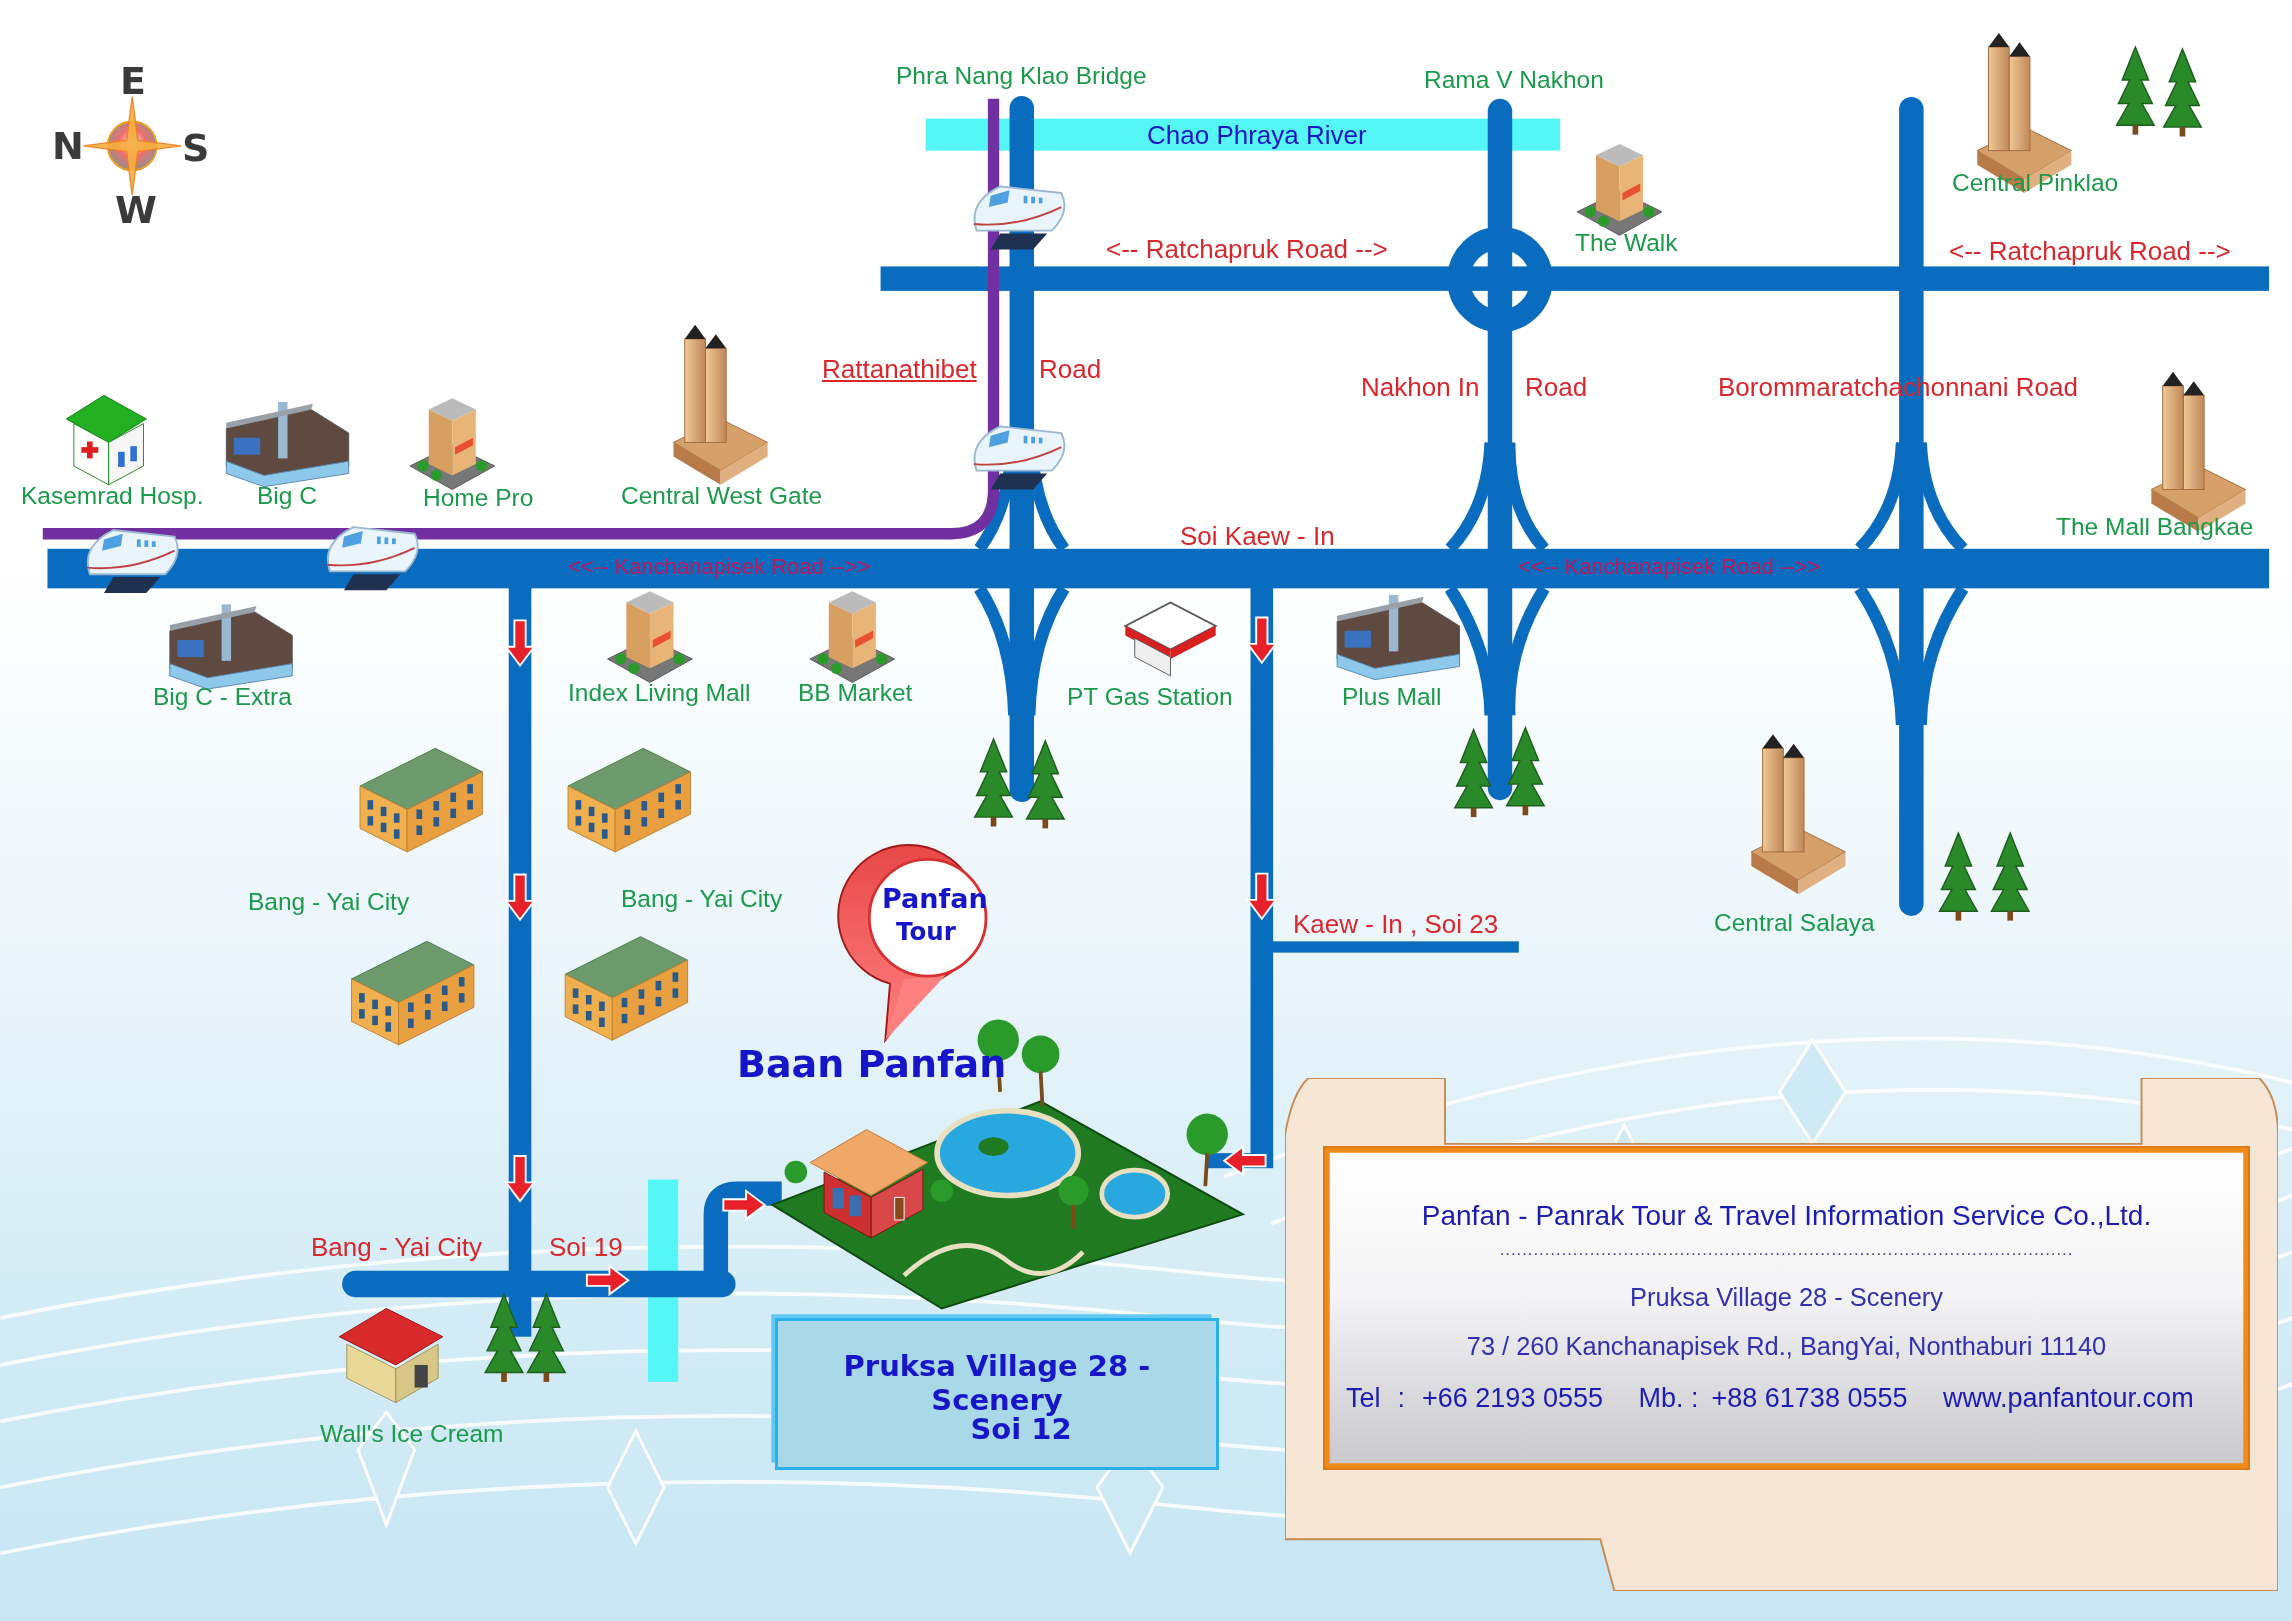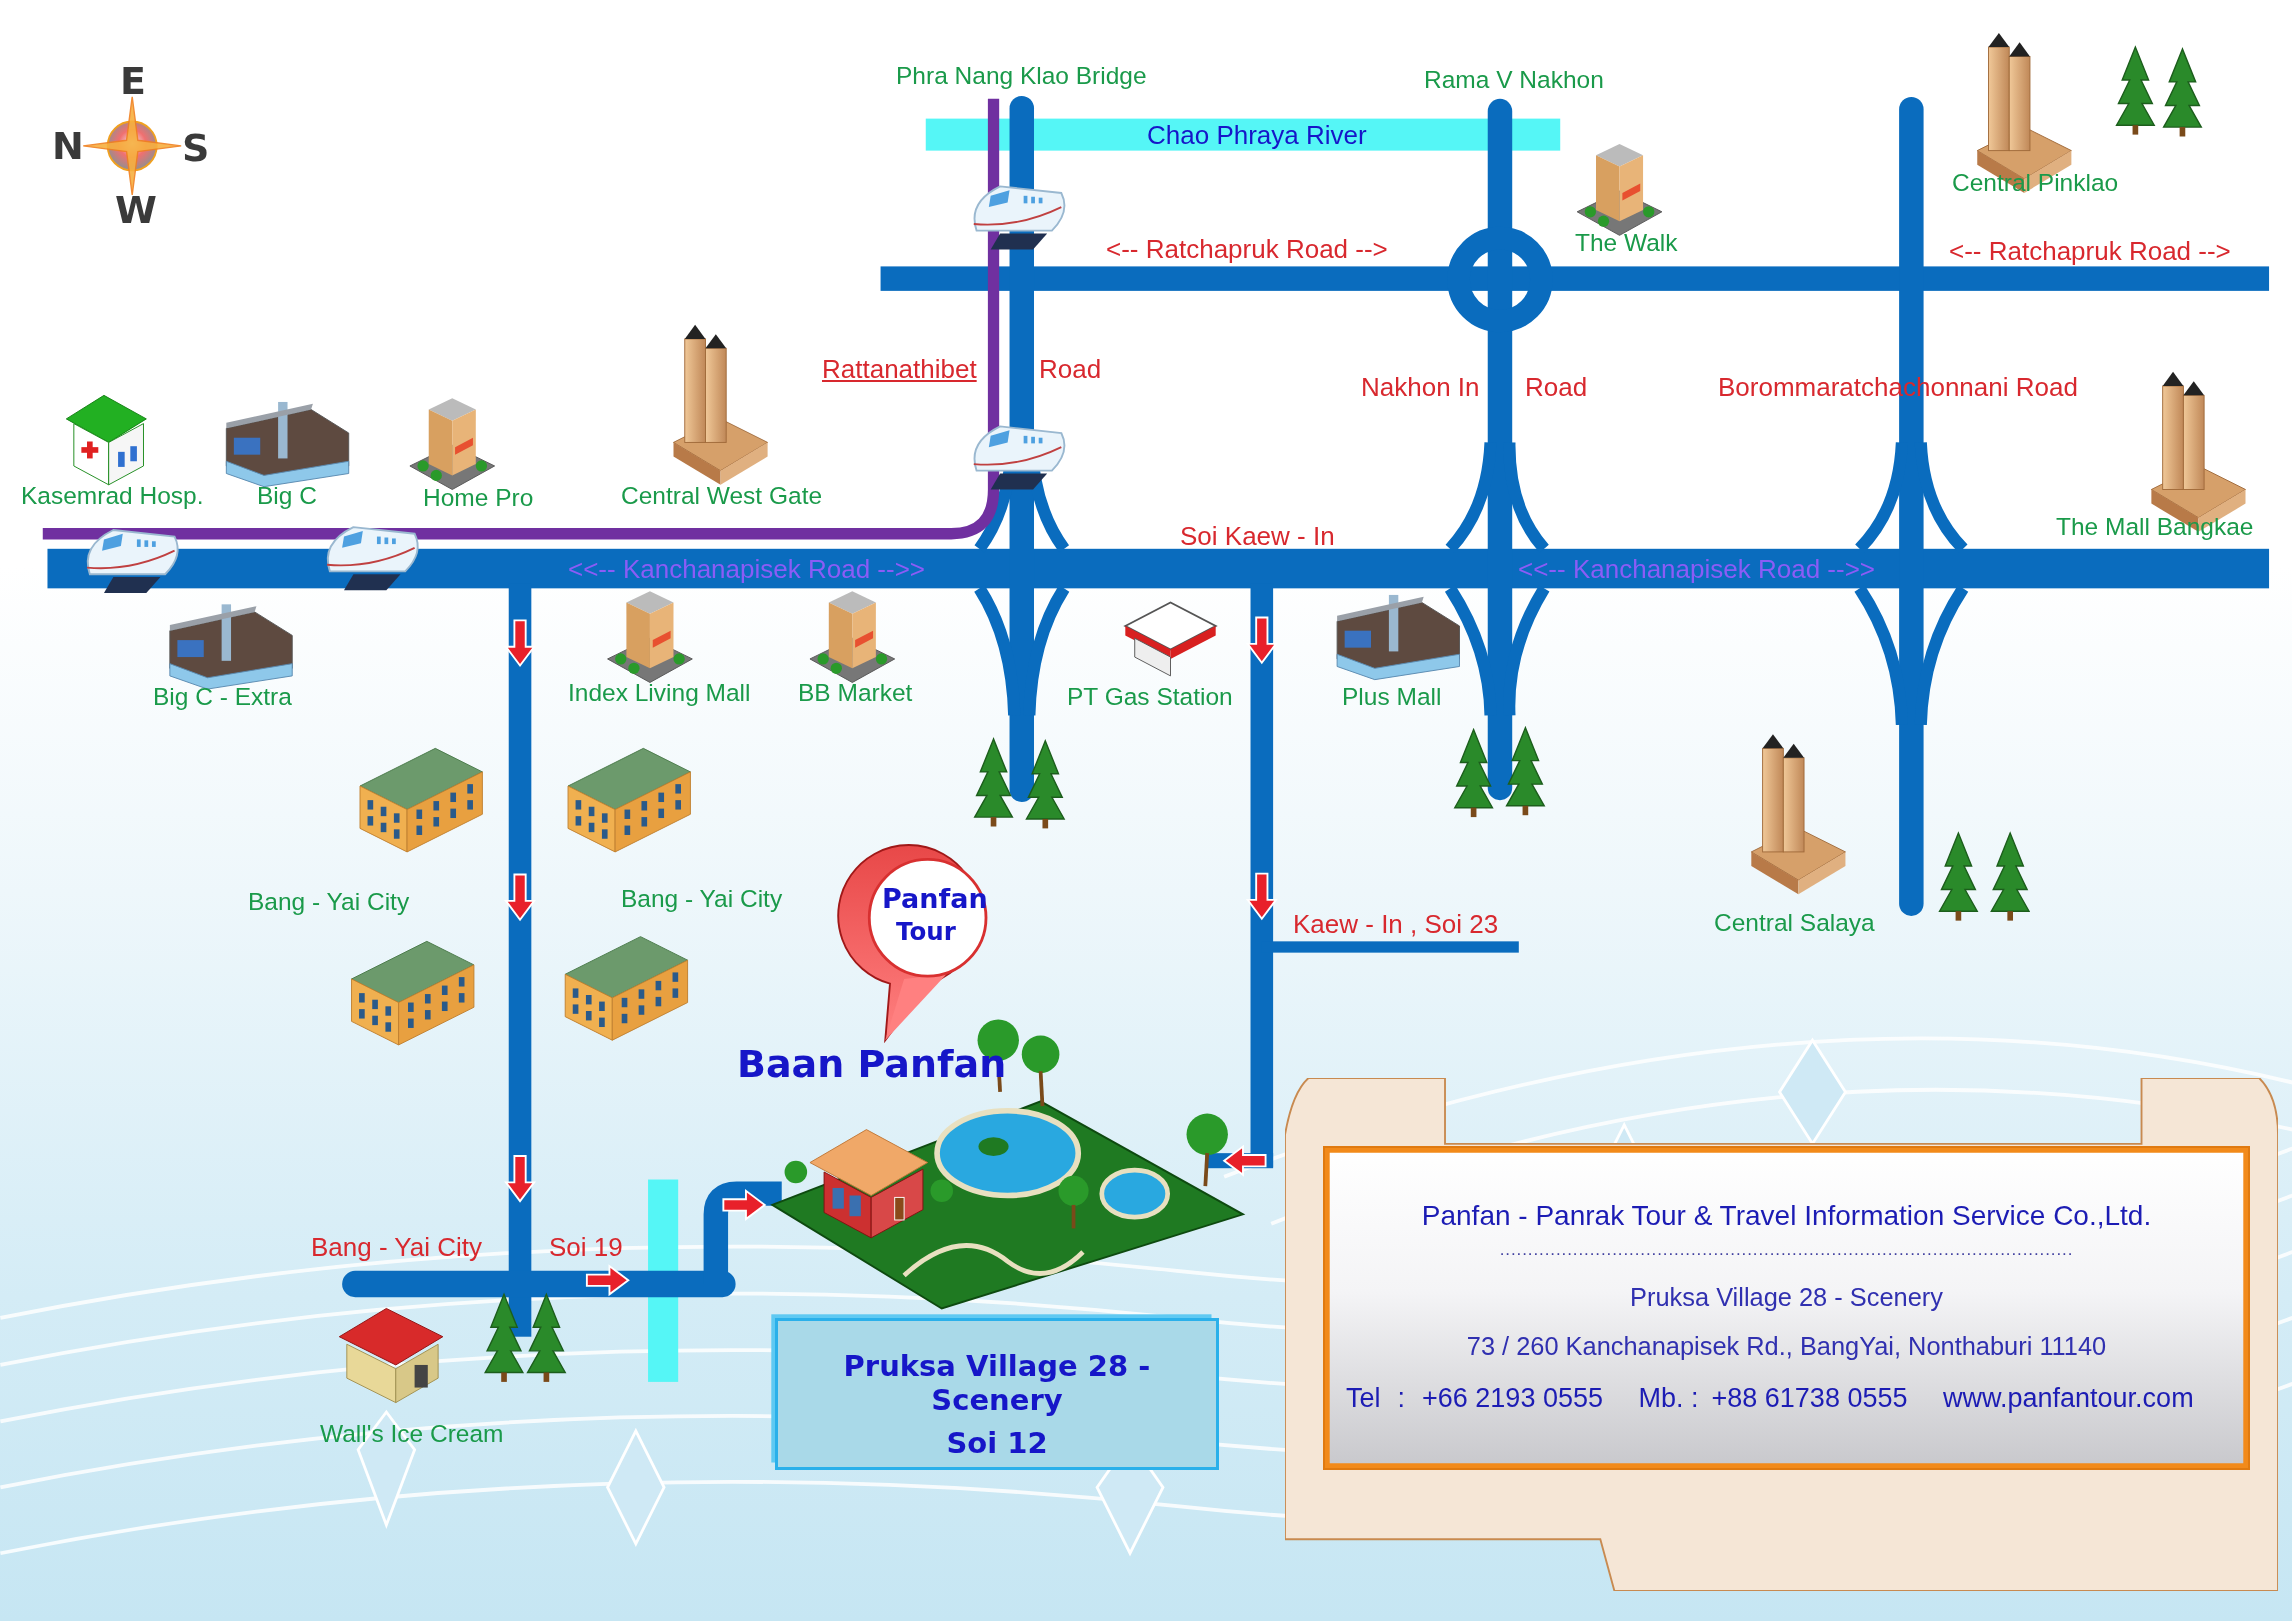--- a/index.html
+++ b/index.html
@@ -3,21 +3,21 @@
 <meta charset="utf-8">
 <style>
   html,body{margin:0;padding:0;}
   body{width:2293px;height:1621px;position:relative;overflow:hidden;
     background:linear-gradient(to bottom,#ffffff 0%,#ffffff 35%,#eef7fb 55%,#d4ecf6 80%,#c6e6f3 100%);
     font-family:"Liberation Sans",sans-serif;}
   svg#map{position:absolute;left:0;top:0;width:2293px;height:1621px;}
   .lbl{position:absolute;white-space:nowrap;font-family:"Liberation Sans",sans-serif;line-height:1;}
   .green{color:#1a9a4a;font-size:24.5px;}
   .red{color:#d8282e;font-size:26px;}
-  .white{color:#8b5cf6;font-size:26px;text-align:right;}
+  .white{color:#be185d;font-size:22px;text-align:right;}
   .blue{color:#1616c8;font-size:26px;}
   .compass{font-family:"DejaVu Sans",sans-serif;font-weight:bold;font-size:38px;color:#3a3a3a;}
   .card-outer{position:absolute;left:1285px;top:1078px;width:993px;height:513px;}
   .card-inner{position:absolute;left:1323px;top:1146px;width:923px;height:320px;
     border:2.8px solid #e07a10;background:linear-gradient(to bottom,#ffffff 0%,#f4f4f6 45%,#c8c8cc 100%);
     box-shadow:inset 0 0 0 4.7px #f28a1a;}
   .card-text{position:absolute;left:0;width:100%;text-align:center;color:#1c1cb4;white-space:nowrap;}
   .pruksa-box{position:absolute;left:775px;top:1318px;width:438px;height:146px;
     background:#a9d9e8;border:3.8px solid #2ab0ea;box-shadow:-5.6px -5.6px 0 -1.9px #5fc9f2;}
   .pruksa-box .t{position:absolute;left:0;width:100%;text-align:center;color:#1616c8;font-weight:bold;font-family:"DejaVu Sans",sans-serif;font-size:29px;}
@@ -314,21 +314,21 @@
 <div class="lbl green" style="left:248px;top:890px;">Bang - Yai City</div>
 <div class="lbl green" style="left:621px;top:887px;">Bang - Yai City</div>
 <div class="lbl green" style="left:320px;top:1422px;">Wall's Ice Cream</div>
 
 <div class="lbl" style="left:882px;top:885px;font-family:'DejaVu Sans',sans-serif;font-weight:bold;font-size:27px;color:#1616c8;">Panfan</div>
 <div class="lbl" style="left:896px;top:920px;font-family:'DejaVu Sans',sans-serif;font-weight:bold;font-size:24.5px;color:#1616c8;">Tour</div>
 <div class="lbl" style="left:737px;top:1045px;font-family:'DejaVu Sans',sans-serif;font-weight:bold;font-size:38px;color:#1616c8;">Baan Panfan</div>
 
 <div class="pruksa-box">
   <div class="t" style="top:28px;">Pruksa Village 28 - Scenery</div>
-  <div class="t" style="top:105px;">Soi 12</div>
+  <div class="t" style="top:91px;padding-left:24px;">Soi 12</div>
 </div>
 
 <svg class="card-outer" viewBox="0 0 1055 545" style="position:absolute;left:1285px;top:1078px;width:993px;height:513px;">
   <path d="M25,0 L170,0 L170,70 L910,70 L910,0 L1035,0 Q1055,20 1055,60 L1055,545 L350,545 L335,490 L0,490 L0,60 Q8,15 25,0 Z" fill="#f5e6d6" stroke="#c88a50" stroke-width="2"></path>
 </svg>
 <div class="card-inner">
   <div class="card-text" style="top:52px;font-size:28px;">Panfan - Panrak Tour &amp; Travel Information Service Co.,Ltd.</div>
   <div class="card-text" style="top:92px;font-size:17px;color:#4040a0;letter-spacing:0.9px;">......................................................................................................</div>
   <div class="card-text" style="top:135px;font-size:25.4px;color:#3030b0;">Pruksa Village 28 - Scenery</div>
   <div class="card-text" style="top:184px;font-size:25.4px;color:#3030b0;">73 / 260  Kanchanapisek Rd., BangYai, Nonthaburi  11140</div>

